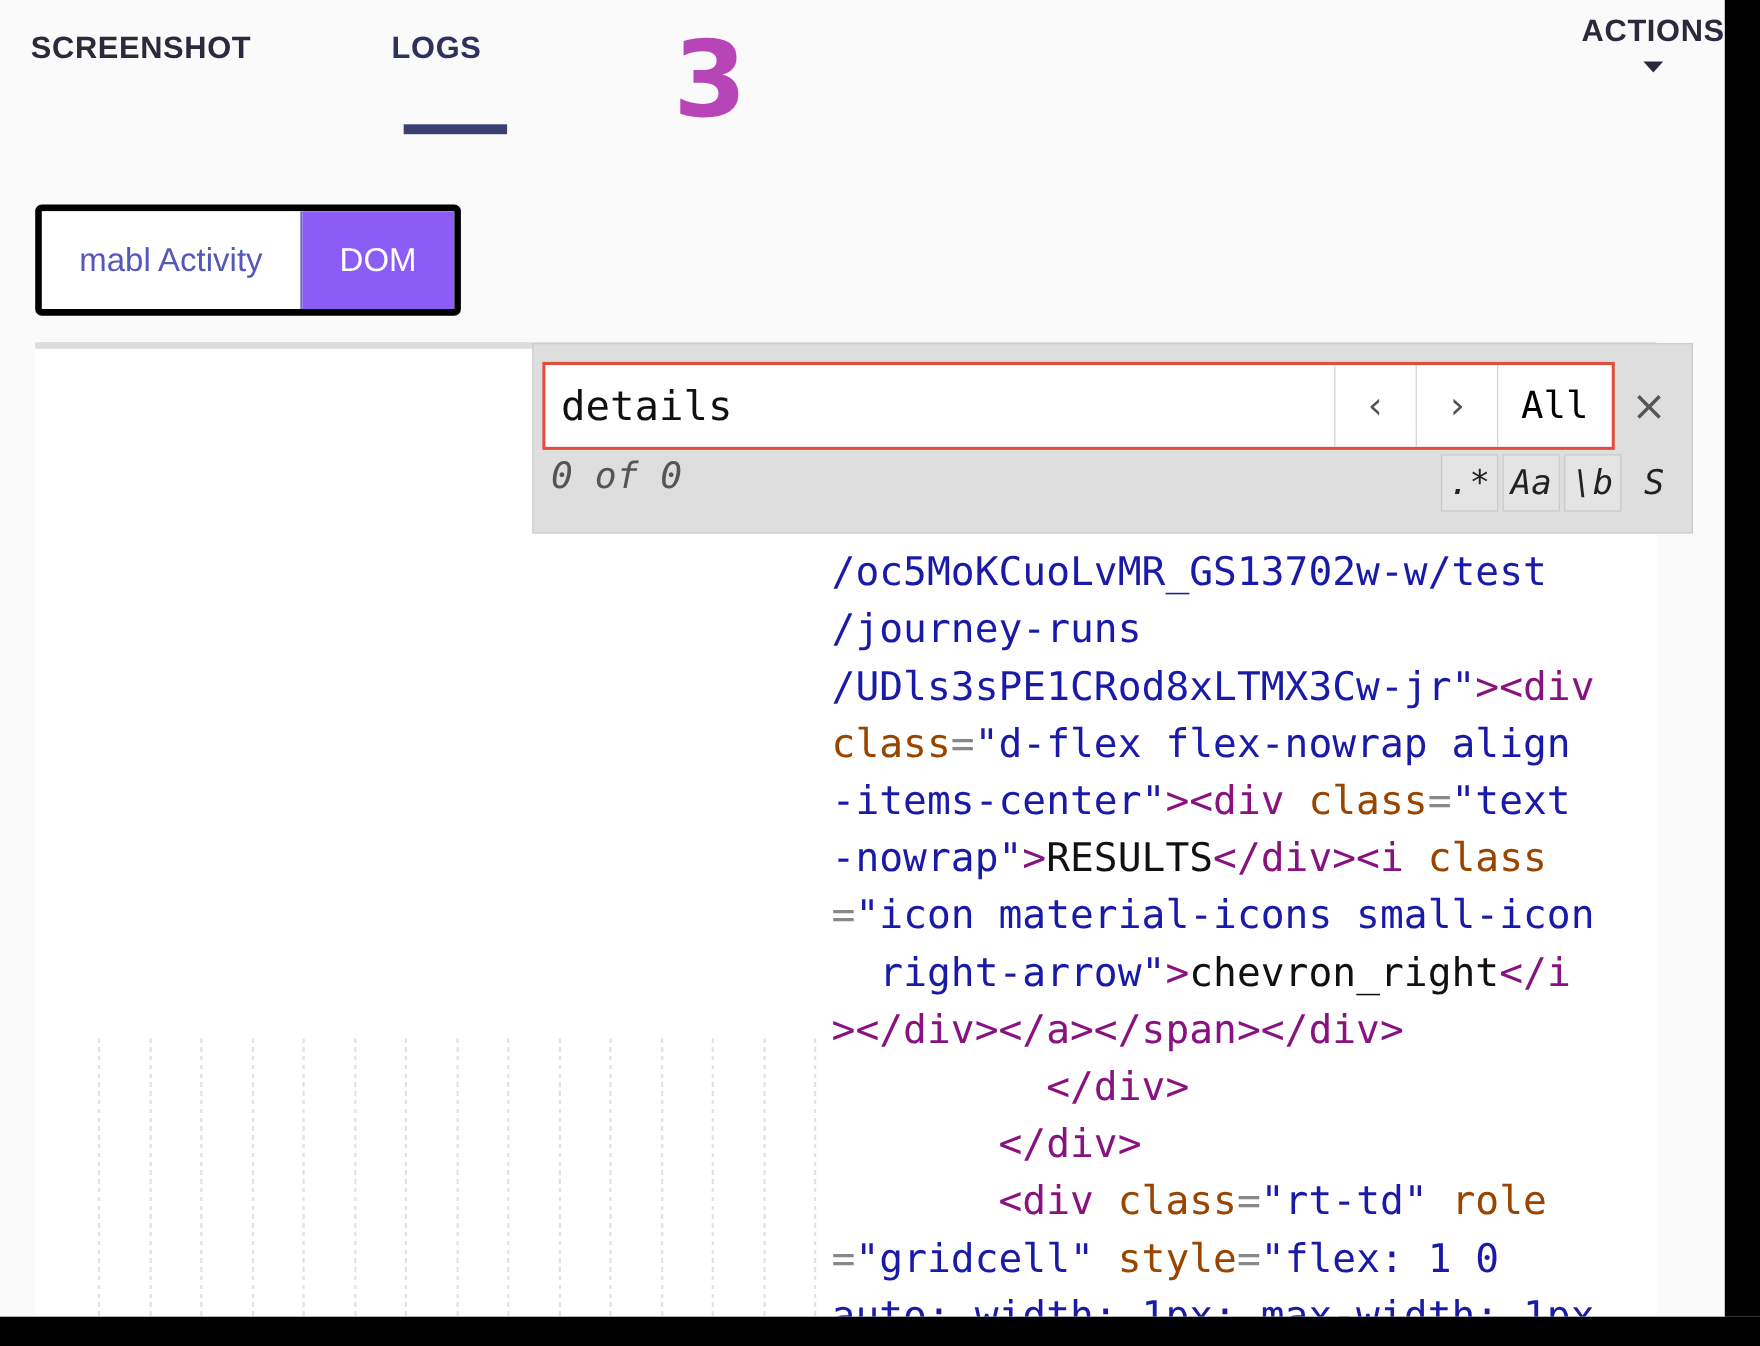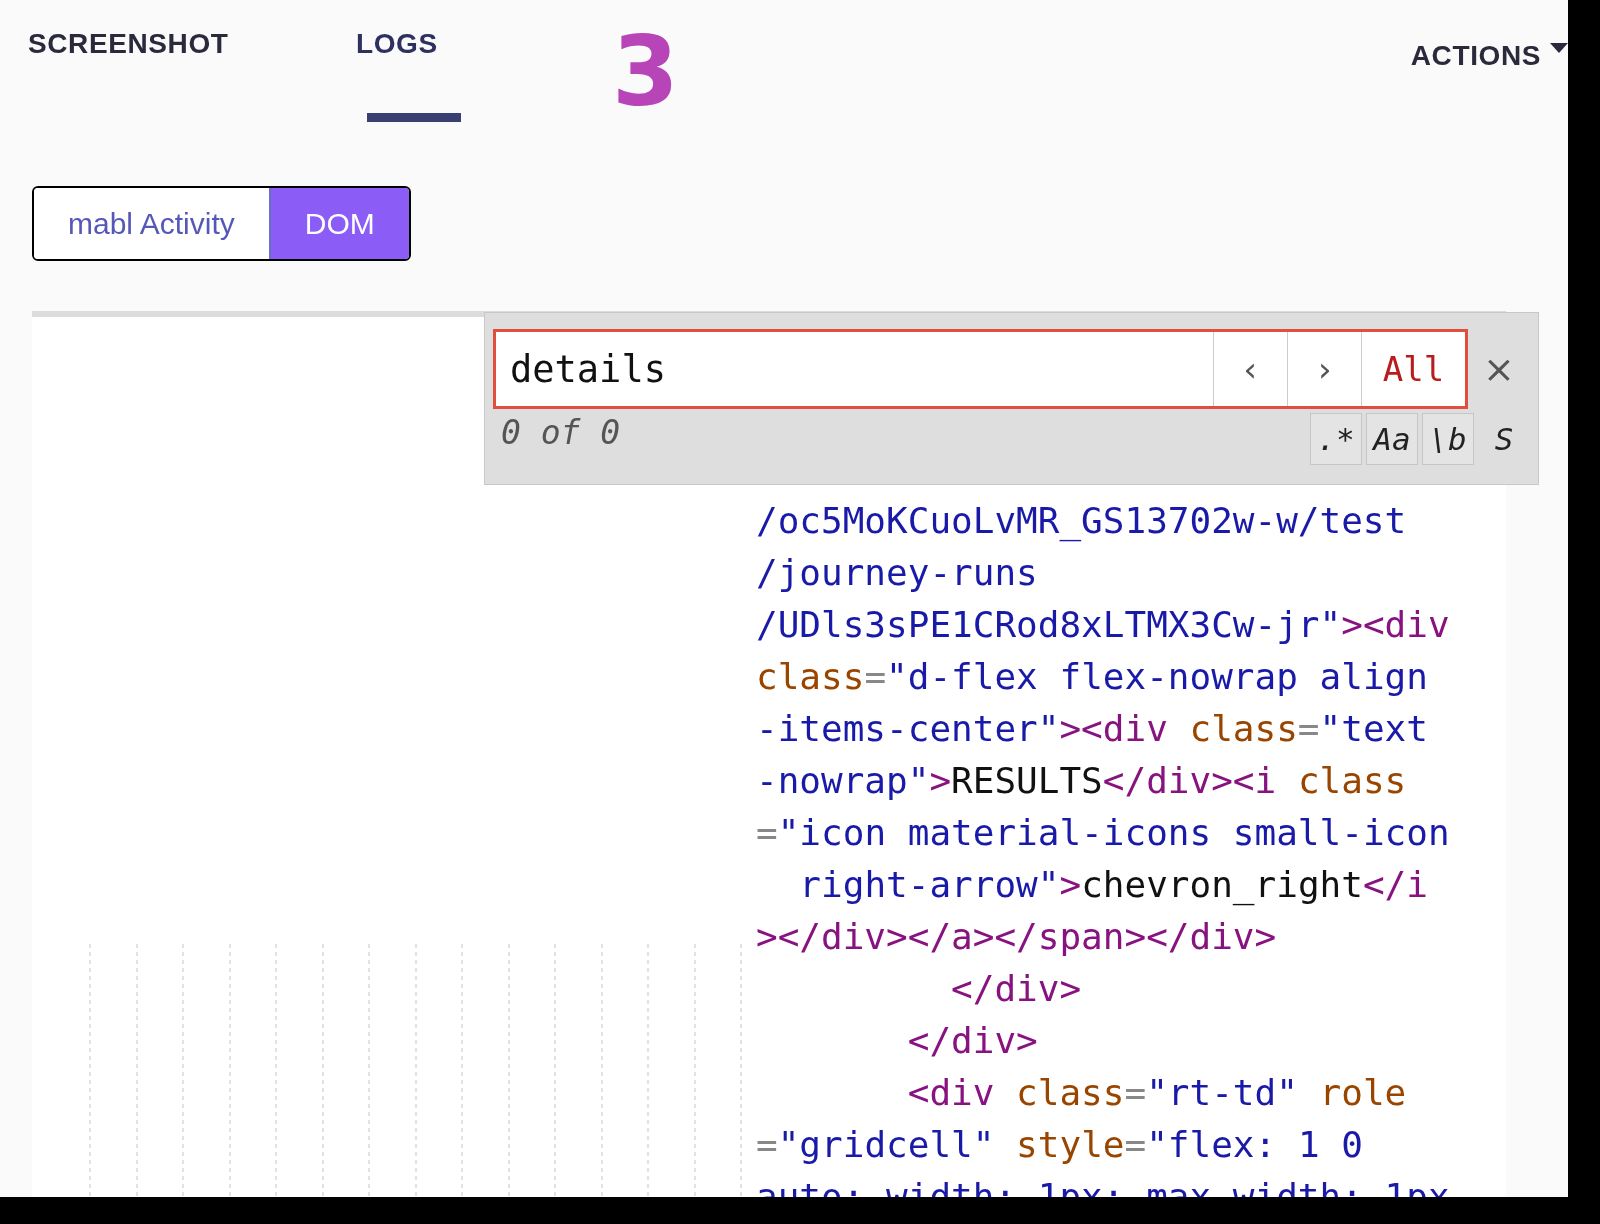--- a/index.html
+++ b/index.html
@@ -82,49 +82,50 @@
     top: 24px;
     font-size: 96px;
     line-height: 96px;
     font-weight: 700;
     color: #b845b8;
     font-family: "DejaVu Sans", sans-serif;
   }
   #hdr-actions {
     position: absolute;
     right: 30px;
-    top: 40px;
+    top: 12px;
     font-size: 28px;
     letter-spacing: 0.6px;
     font-weight: 600;
     color: #2a2a3c;
     white-space: nowrap;
     display: flex;
-    align-items: flex-start;
+    align-items: center;
     gap: 9px;
+    flex-direction: column;
   }
   #hdr-actions .caret {
     display: inline-block;
     width: 0;
     height: 0;
     border-left: 9px solid transparent;
     border-right: 9px solid transparent;
     border-top: 10px solid #2a2a3c;
     position: relative;
     top: 3px;
   }
 
   
   #segmented {
     position: absolute;
     left: 32px;
     top: 186px;
-    height: 75px;
-    display: flex;
-    border: 2px solid #000000;
+    height: 101px;
+    display: flex;
+    border: 6px solid #000000;
     border-radius: 6px;
     overflow: hidden;
     background: #ffffff;
     box-sizing: border-box;
   }
   .seg {
     display: flex;
     align-items: center;
     justify-content: center;
     font-size: 30px;
@@ -226,21 +227,21 @@
     display: flex;
     align-items: center;
     justify-content: center;
     background: #ffffff;
     border-left: 1px solid #cccccc;
     font-family: "DejaVu Sans Mono", monospace;
     font-size: 34px;
     color: #555555;
     box-sizing: border-box;
   }
-  .find-btn.all { width: 104px; color: #b91c1c; }
+  .find-btn.all { width: 104px; color: #000000; }
   #find-close {
     width: 62px;
     display: flex;
     align-items: center;
     justify-content: center;
     font-size: 38px;
     color: #555555;
     font-family: "DejaVu Sans", sans-serif;
     flex: 0 0 auto;
   }

